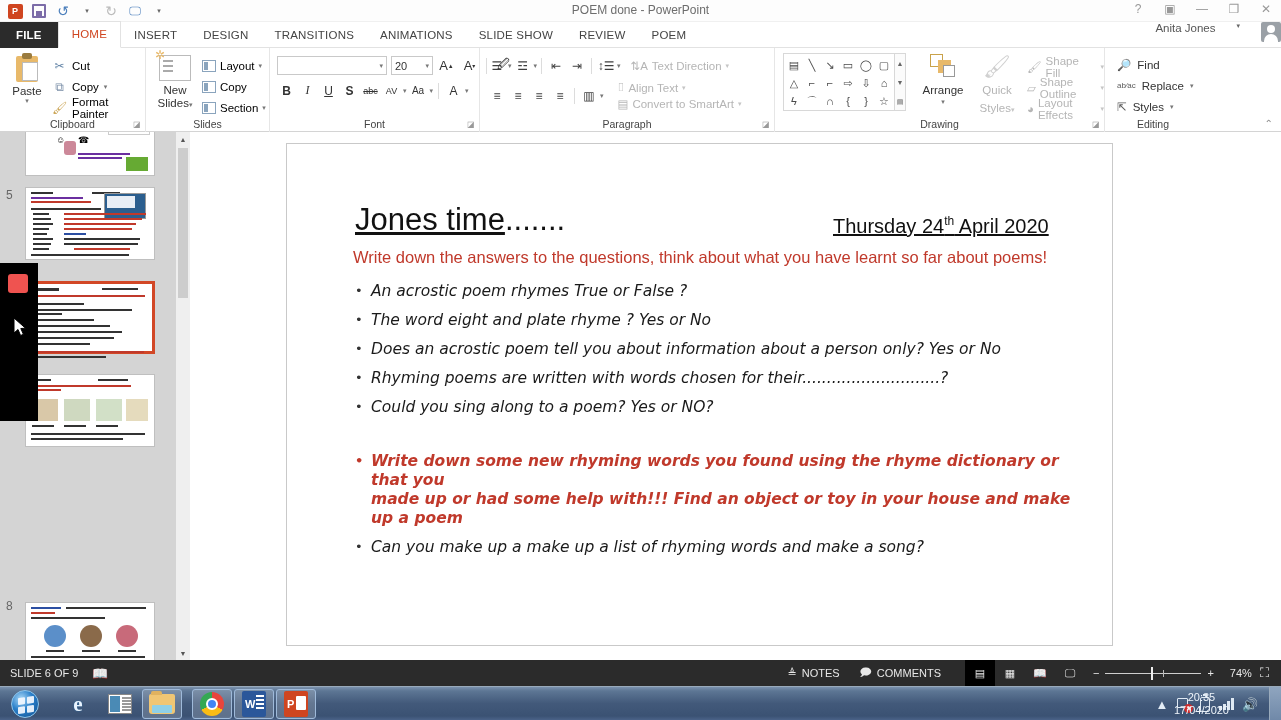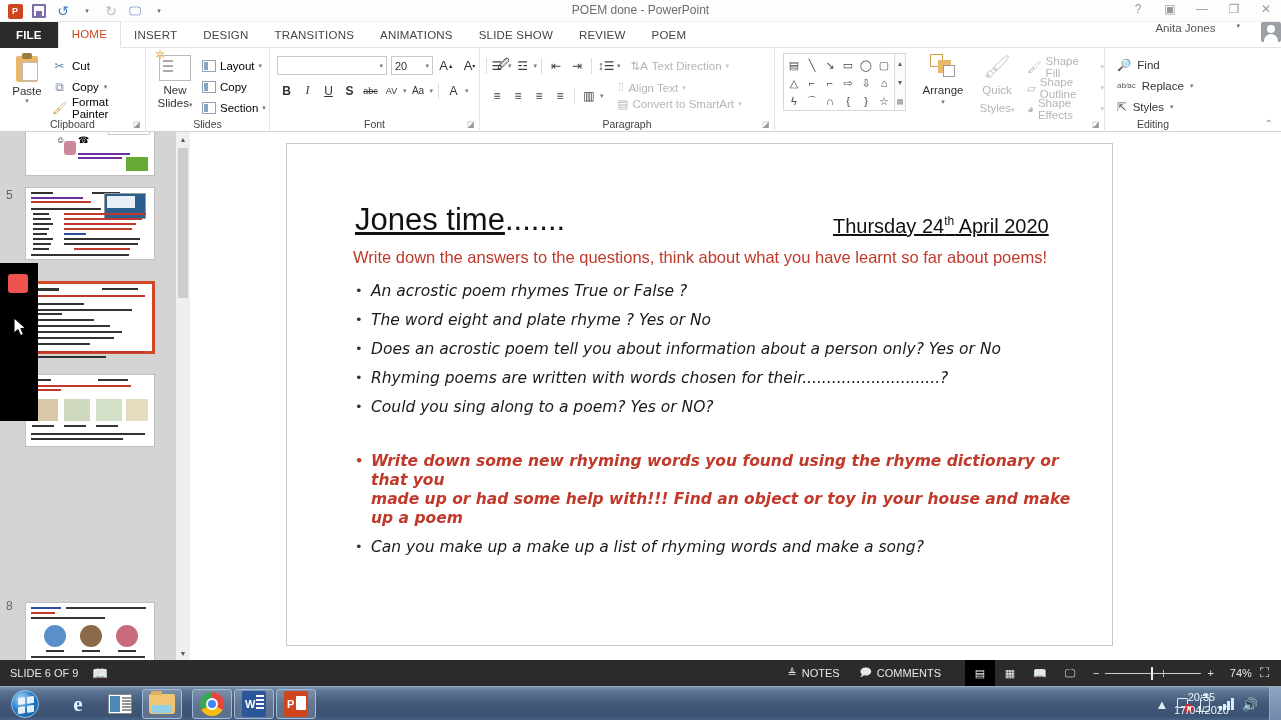--- a/index.html
+++ b/index.html
@@ -522,24 +522,25 @@
           <span>Shape Fill</span>
           <span class="caret dis">▾</span>
         </div>
         <div class="rbtn dis" style="height:21px;">
           <span>▱</span>
           <span>Shape Outline</span>
           <span class="caret dis">▾</span>
         </div>
         <div class="rbtn dis" style="height:21px;">
           <span>◕</span>
-          <span>Shape Effects</span>
+          <span>Layout Effects</span>
           <span class="caret dis">▾</span>
         </div>
       </div>
+      <div class="grp-label">Drawing</div>
       <div class="grp-dlg">◪</div>
     </div>
 
     <div class="grp" id="g-edit">
       <div class="ed-list">
         <div>
           <span style="color:#5b5b5b;">🔎</span>
           <span>Find</span>
         </div>
         <div>

